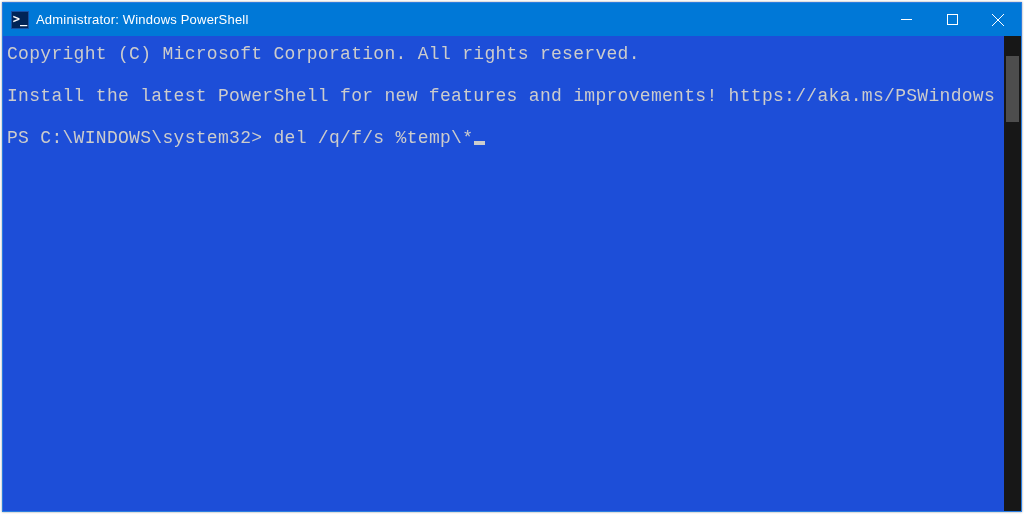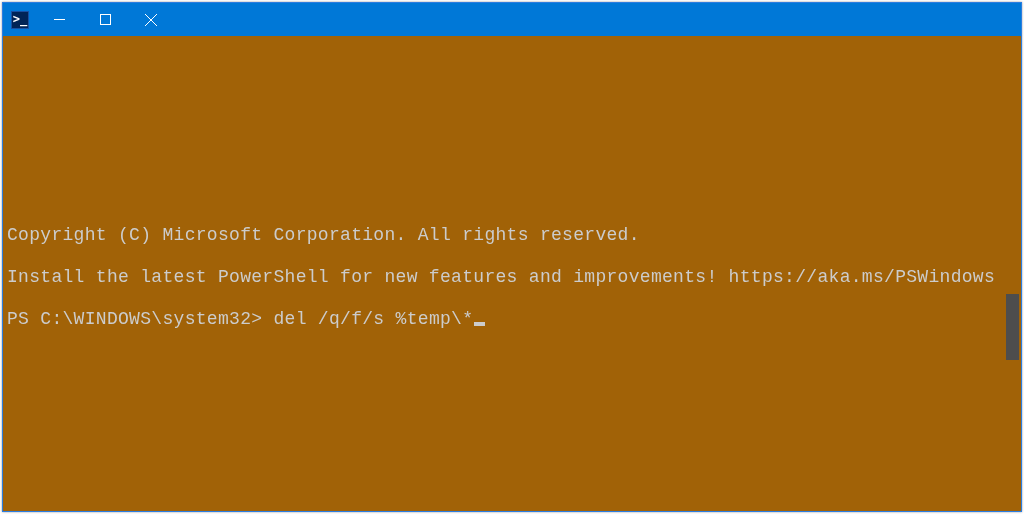--- a/index.html
+++ b/index.html
@@ -70,23 +70,22 @@
       color: #fff;
     }
     .win-btn svg {
       stroke: #fff;
       fill: none;
       stroke-width: 1;
     }
     .console-body {
       flex: 1;
       display: flex;
-      background: #a16207;
+      background: #1d4ed8;
       position: relative;
-      align-items: center;
     }
     .console-text {
       flex: 1;
       padding: 8px 4px 0 4px;
       font-family: Consolas, "Courier New", monospace;
       font-size: 18px;
       line-height: 21px;
       color: #cccccc;
       white-space: pre-wrap;
       word-break: break-all;
@@ -118,20 +117,21 @@
     }
   </style>
 </head>
 <body>
 
 <div class="window">
   <div class="titlebar">
     <div class="titlebar-icon">
       <span>&gt;_</span>
     </div>
+    <div class="titlebar-title">Administrator: Windows PowerShell</div>
     <div class="window-controls">
       <div class="win-btn">
         <svg width="11" height="11" viewBox="0 0 11 11">
           <line x1="0" y1="5.5" x2="11" y2="5.5"></line>
         </svg>
       </div>
       <div class="win-btn">
         <svg width="11" height="11" viewBox="0 0 11 11">
           <rect x="0.5" y="0.5" width="10" height="10"></rect>
         </svg>

